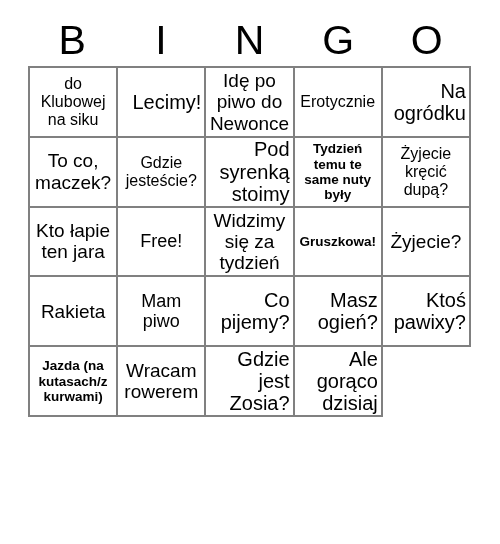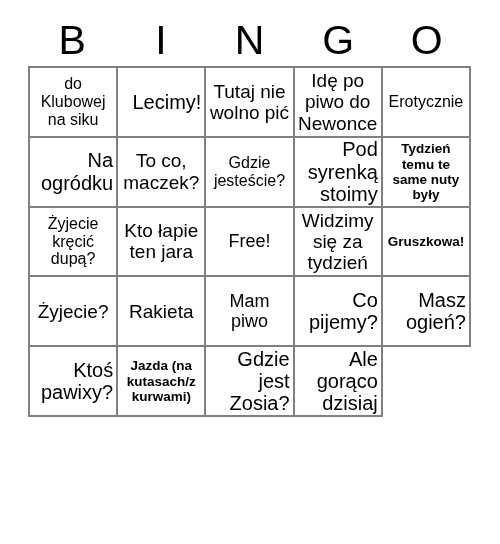--- a/index.html
+++ b/index.html
@@ -102,23 +102,20 @@
 
   <div id="bingo-grid">
 
     <div class="bingo-cell">
         <span class="cell-text fs-md">do Klubowej na siku</span>
       </div>
     <div class="bingo-cell">
         <span class="cell-text fs-xl">Lecimy!</span>
       </div>
     <div class="bingo-cell">
-        <span class="cell-text fs-lg">Tutaj nie wolno pić</span>
-      </div>
-    <div class="bingo-cell">
         <span class="cell-text fs-lg">Idę po piwo do Newonce</span>
       </div>
     <div class="bingo-cell">
         <span class="cell-text fs-md">Erotycznie</span>
       </div>
 
     <div class="bingo-cell">
         <span class="cell-text fs-xl">Na ogródku</span>
       </div>
     <div class="bingo-cell">
@@ -166,20 +163,23 @@
         <span class="cell-text fs-xl">Masz ogień?</span>
       </div>
 
     <div class="bingo-cell">
         <span class="cell-text fs-xl">Ktoś pawixy?</span>
       </div>
     <div class="bingo-cell">
         <span class="cell-text fs-sm">Jazda (na kutasach/z kurwami)</span>
       </div>
     <div class="bingo-cell">
+        <span class="cell-text fs-lg">Wracam rowerem</span>
+      </div>
+    <div class="bingo-cell">
         <span class="cell-text fs-xl">Gdzie jest Zosia?</span>
       </div>
     <div class="bingo-cell">
         <span class="cell-text fs-xl">Ale gorąco dzisiaj</span>
       </div>
 
   </div>
 </div>
 
 </body></html>

